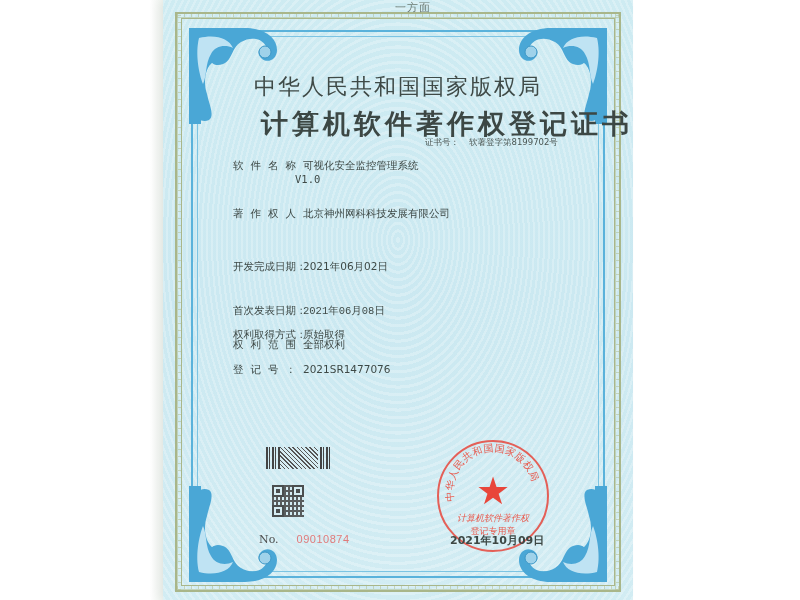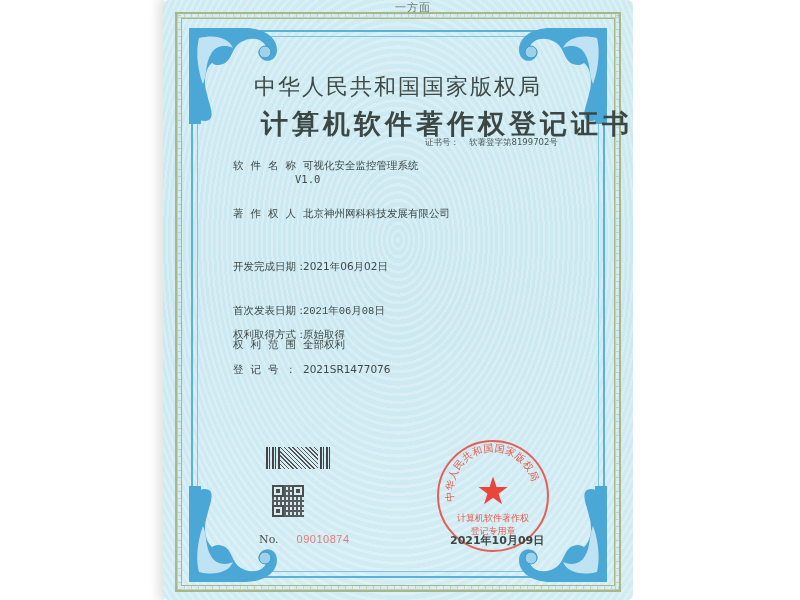--- a/index.html
+++ b/index.html
@@ -6,21 +6,20 @@
   body {
     width:800px; height:600px; overflow:hidden; background:#ffffff;
     position:relative; font-family:"DejaVu Sans", sans-serif;
   }
   .paper {
     position:absolute; left:163px; top:0; width:470px; height:600px;
     background:
       repeating-radial-gradient(ellipse at 50% 40%, rgba(255,255,255,0.18) 0 2px, rgba(160,215,230,0.08) 2px 5px),
       linear-gradient(180deg,#d2edf3 0%,#cfeaf2 50%,#d6eef4 100%);
     box-shadow: -6px 0 10px rgba(0,0,0,0.05);
-    border-radius: 6px;
   }
   .paper-shade {
     position:absolute; left:150px; top:0; width:14px; height:600px;
     background:linear-gradient(90deg,#ffffff,#eef3ee);
   }
   
   .key-border {
     position:absolute; left:12px; top:12px; right:12px; bottom:8px;
     border:2px solid #a9b68a;
   }
@@ -217,17 +216,17 @@
   </div>
 
   <div class="seal">
     <svg class="seal-arc" viewBox="0 0 108 108">
       <defs>
           <path id="arc" d="M16 62 A40 40 0 1 1 92 62"></path>
         </defs>
       <text font-size="10" fill="#e8584c" font-family="DejaVu Sans, sans-serif" letter-spacing="0.5"><textPath href="#arc" startOffset="2%" id="sealtext">中华人民共和国国家版权局</textPath></text>
     </svg>
     <div class="seal-star">★</div>
-    <div class="seal-line" style="top:70px;">计算机软件著作权</div>
+    <div class="seal-line" style="top:70px;font-style:italic;">计算机软件著作权</div>
     <div class="seal-line" style="top:83px;">登记专用章</div>
   </div>
   <div class="issue-date">2021年10月09日</div>
 </div>
 
 </body></html>

